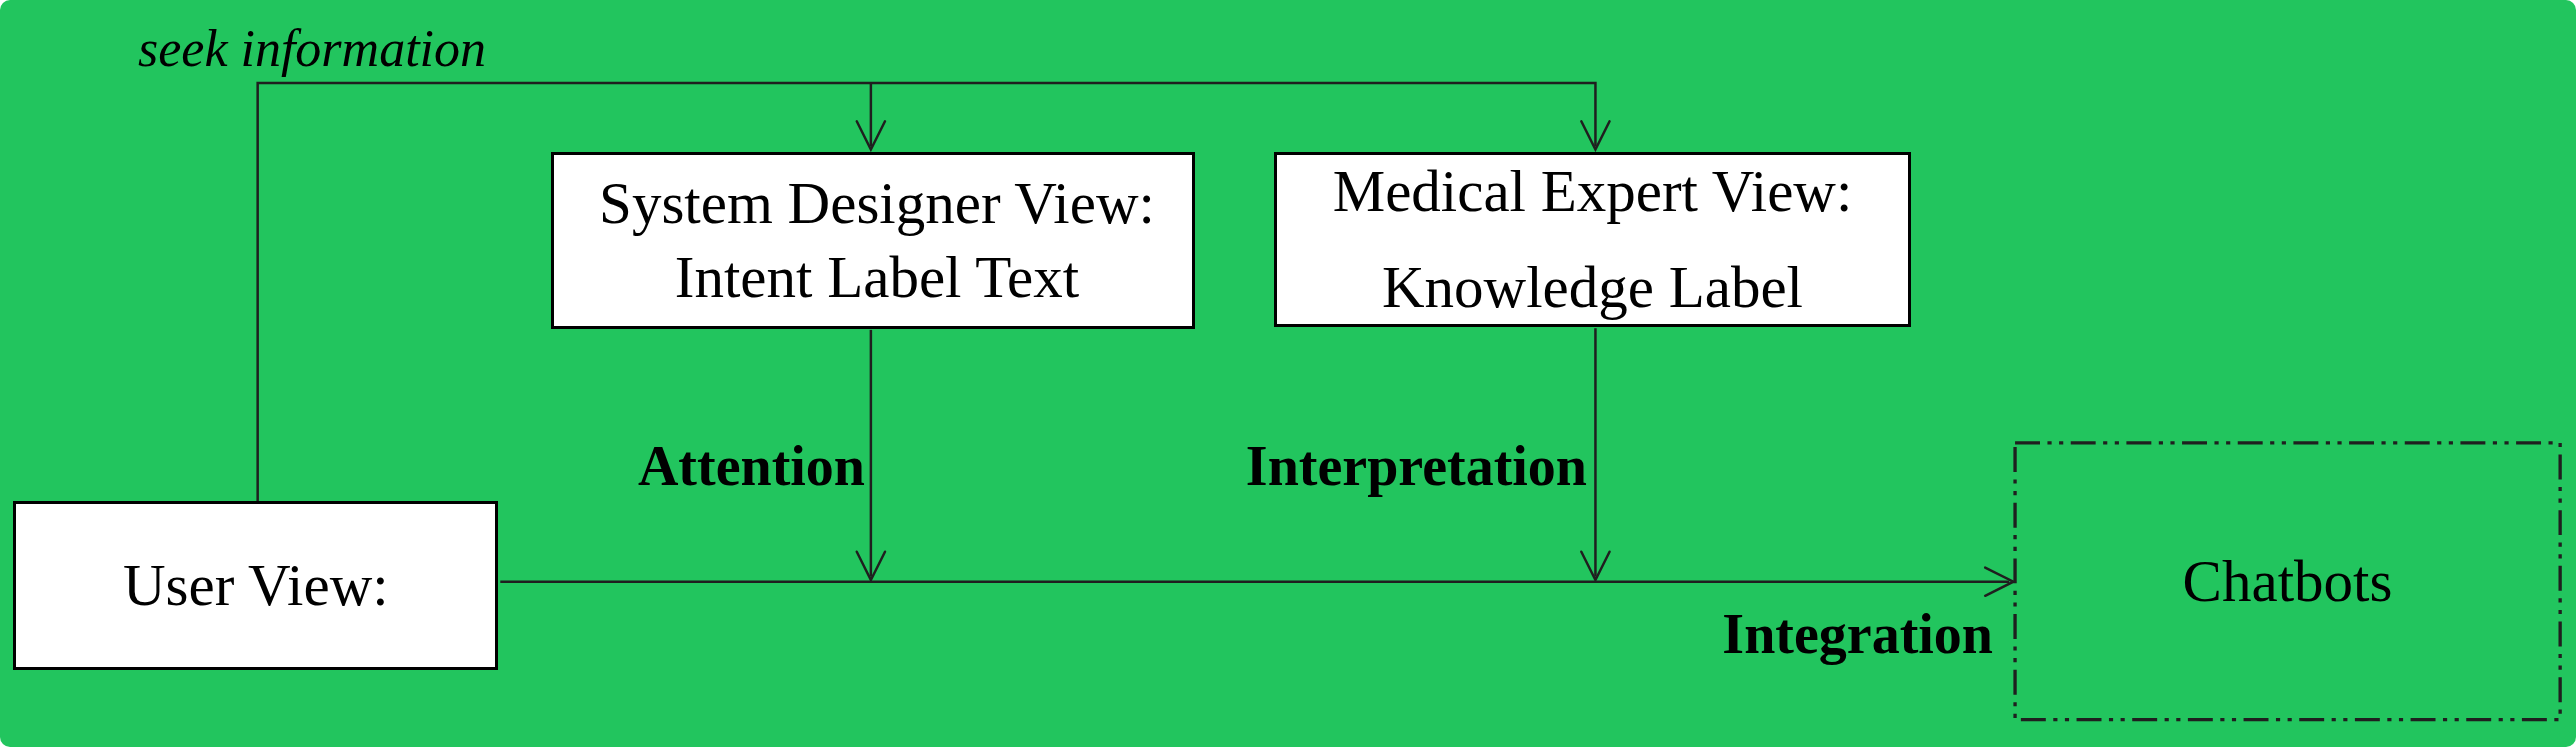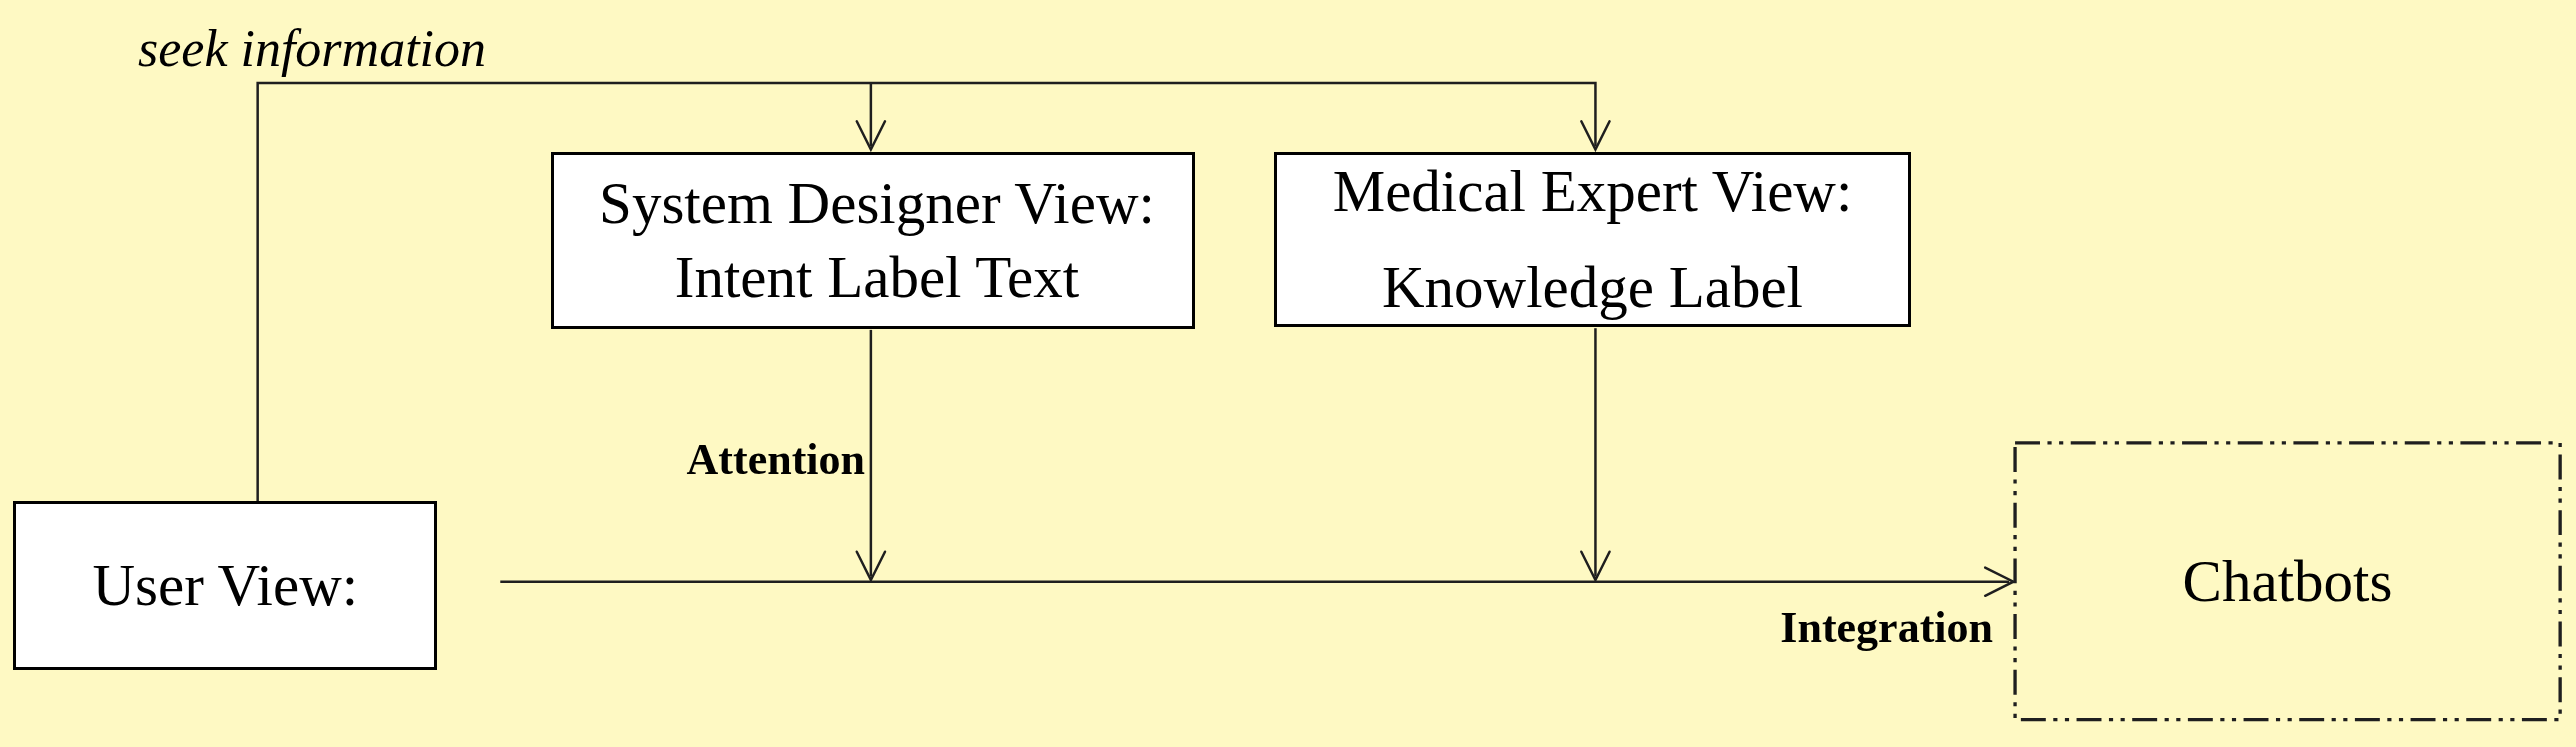--- a/index.html
+++ b/index.html
@@ -4,24 +4,25 @@
 <style>
   html, body {
     margin: 0;
     padding: 0;
     background: #ffffff;
   }
   .canvas {
     position: relative;
     width: 2576px;
     height: 747px;
-    background: #fef9c3;
+    background: #22c55e;
     font-family: "Liberation Serif", serif;
     color: #000000;
     overflow: hidden;
+    border-radius: 10px;
   }
   .connectors {
     position: absolute;
     left: 0;
     top: 0;
     width: 2576px;
     height: 747px;
   }
   .connectors path, .connectors rect {
     fill: none;
@@ -52,38 +53,38 @@
     font-size: 59px;
     line-height: 1.24;
   }
   .node-box.no-border {
     border: none;
     background: transparent;
     line-height: 1.3;
   }
   .flow-label {
     position: absolute;
-    font-size: 44px;
+    font-size: 56px;
     font-weight: bold;
     line-height: 1;
     text-align: right;
     white-space: nowrap;
   }
   .seek-label {
     position: absolute;
     left: 138px;
     top: 23px;
     font-size: 52px;
     font-style: italic;
     line-height: 1;
     white-space: nowrap;
   }
   .box-system-designer { left: 551px;  top: 152px; width: 644px; height: 177px; padding-left: 8px; }
   .box-medical-expert  { left: 1274px; top: 152px; width: 637px; height: 175px; justify-content: space-between; }
-  .box-user            { left: 13.3px;   top: 501px; width: 424px; height: 169px; }
+  .box-user            { left: 13.3px;   top: 501px; width: 485px; height: 169px; }
   .box-representation  { left: 2015px; top: 443px; width: 545px; height: 277px; }
   .label-attention      { left: 499px;  top: 438px; width: 366px; }
   .label-interpretation { left: 1172px; top: 438px; width: 415px; }
   .label-integration    { left: 1579px; top: 606px; width: 414px; }
 </style>
 </head>
 <body>
 
 <div class="canvas">
 
@@ -122,17 +123,18 @@
   <div class="node-box box-user">
     <div>User View:</div>
   </div>
 
   <div class="node-box no-border box-representation">
     <div>Chatbots</div>
   </div>
 
   <div class="flow-label label-attention">Attention</div>
 
+  <div class="flow-label label-interpretation">Interpretation</div>
 
   <div class="flow-label label-integration">Integration</div>
 
 </div>
 
 
 </body></html>

